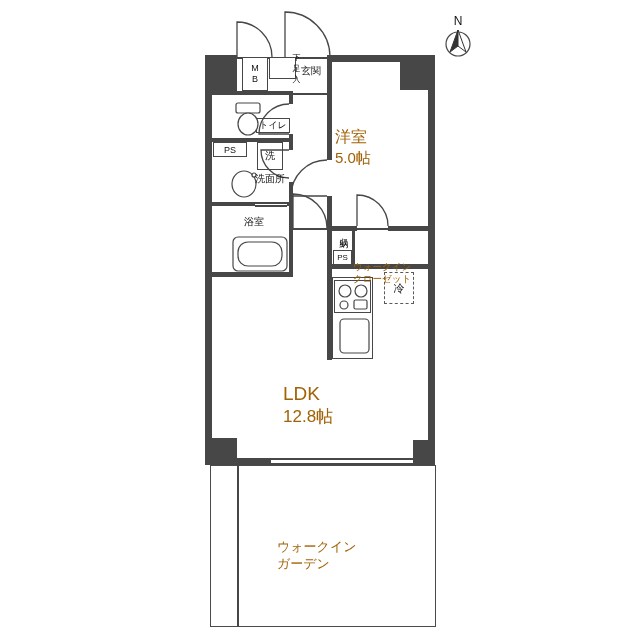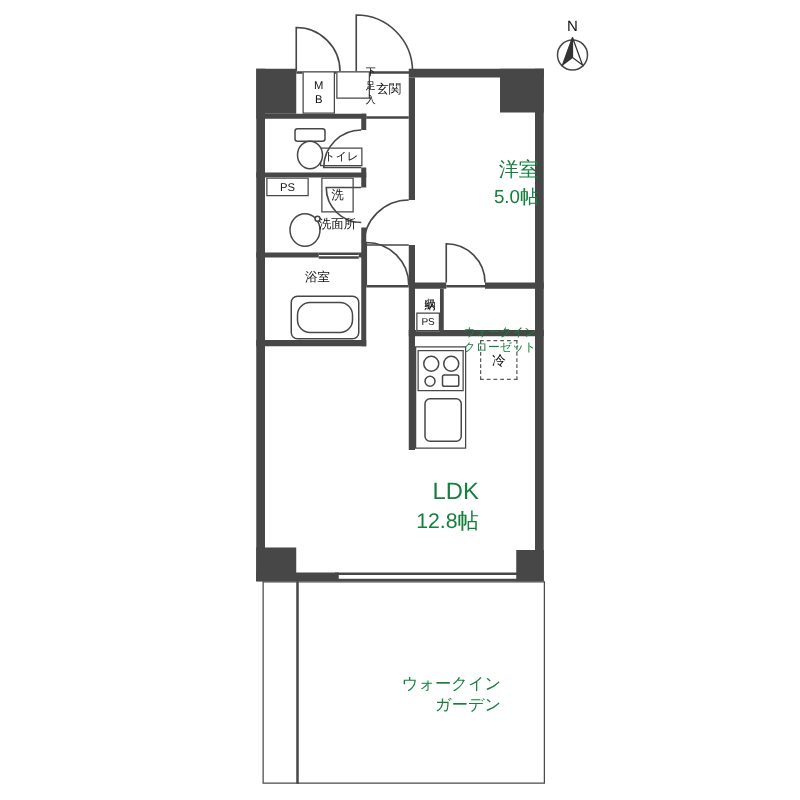--- a/index.html
+++ b/index.html
@@ -9,21 +9,21 @@
     color:#111;
   }
   #plan{position:relative;width:640px;height:640px;background:#fff;}
   .w{position:absolute;background:#474747;}
   .tl{position:absolute;background:#474747;}
   .box{position:absolute;border:1px solid #474747;background:#fff;
        display:flex;align-items:center;justify-content:center;box-sizing:border-box;}
   .dashed{border:1px dashed #5a5a5a;background:transparent;}
   .lbl{position:absolute;display:flex;align-items:center;justify-content:center;
        text-align:center;white-space:nowrap;color:#111;}
-  .stack{position:absolute;text-align:right;color:#15803d;}
+  .stack{position:absolute;text-align:left;color:#a16207;}
   .vert{writing-mode:vertical-rl;text-orientation:upright;letter-spacing:1px;}
   svg.overlay{position:absolute;left:0;top:0;pointer-events:none;}
 </style>
 </head>
 <body>
 
 <div id="plan">
 
   <div class="w" style="left:205px;top:55px;width:32px;height:36px;"></div>
   <div class="tl" style="left:237px;top:57px;width:93px;height:2px;"></div>

